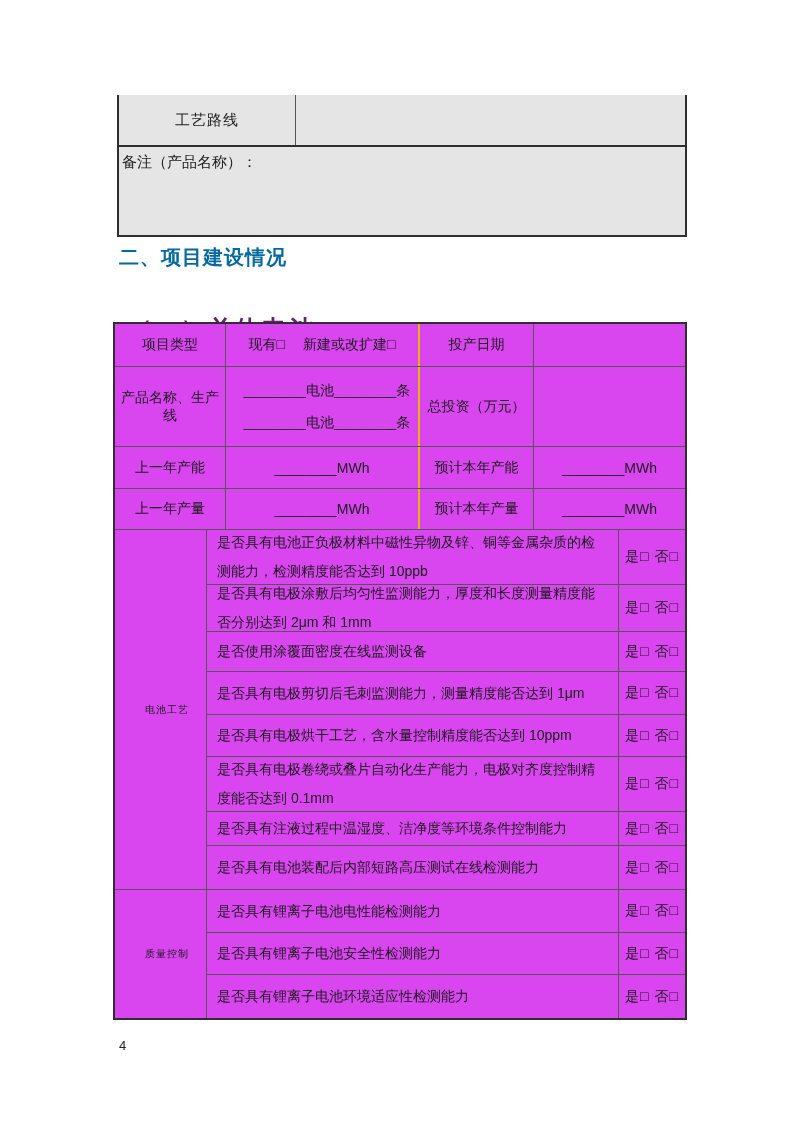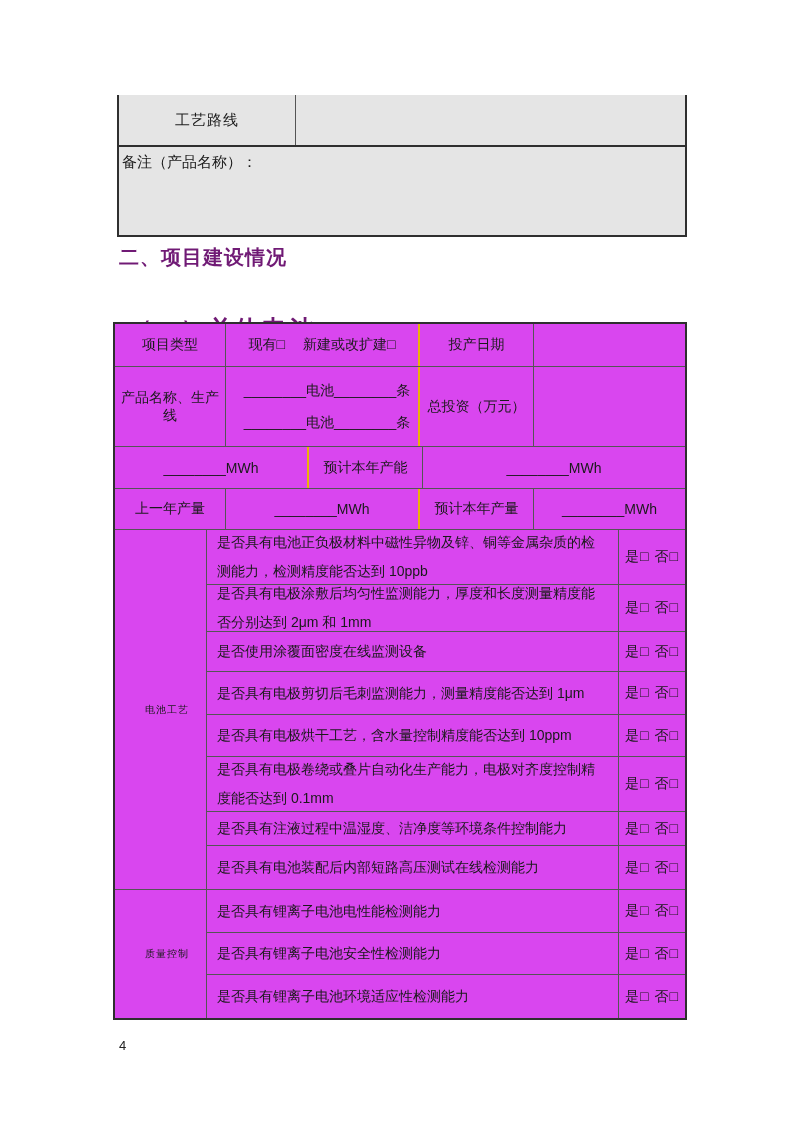--- a/index.html
+++ b/index.html
@@ -24,21 +24,21 @@
     font-size:15px;letter-spacing:1px;
   }
   .frag-cell-value{flex:1;}
   .frag-remark{
     height:88px;box-sizing:border-box;padding:6px 4px 0 3px;
     font-size:15px;
   }
   
   .h-section{
     position:absolute;left:119px;top:244px;
-    font-size:20px;font-weight:bold;letter-spacing:1px;color:#701a75;
+    font-size:20px;font-weight:bold;letter-spacing:1px;color:#0369a1;
   }
   .h-subsection{
     position:absolute;left:127px;top:285px;
     font-family:"Liberation Serif","DejaVu Serif",serif;
     font-size:25px;font-weight:bold;letter-spacing:2px;color:#701a75;margin-top:28px;
   }
   
   .main-table{
     position:absolute;left:113px;top:322px;width:574px;
     border:2px solid #2f2f2f;box-sizing:border-box;background:#d946ef;
@@ -108,20 +108,21 @@
       <div class="icell c1">产品名称、生产线</div>
       <div class="icell c2 lines">
         <div>________电池________条</div>
         <div>________电池________条</div>
       </div>
       <div class="icell c3">总投资（万元）</div>
       <div class="icell c4"></div>
     </div>
 
     <div class="irow h42">
+      <div class="icell c1">上一年产能</div>
       <div class="icell c2">________MWh</div>
       <div class="icell c3">预计本年产能</div>
       <div class="icell c4">________MWh</div>
     </div>
 
     <div class="irow h41">
       <div class="icell c1">上一年产量</div>
       <div class="icell c2">________MWh</div>
       <div class="icell c3">预计本年产量</div>
       <div class="icell c4">________MWh</div>

